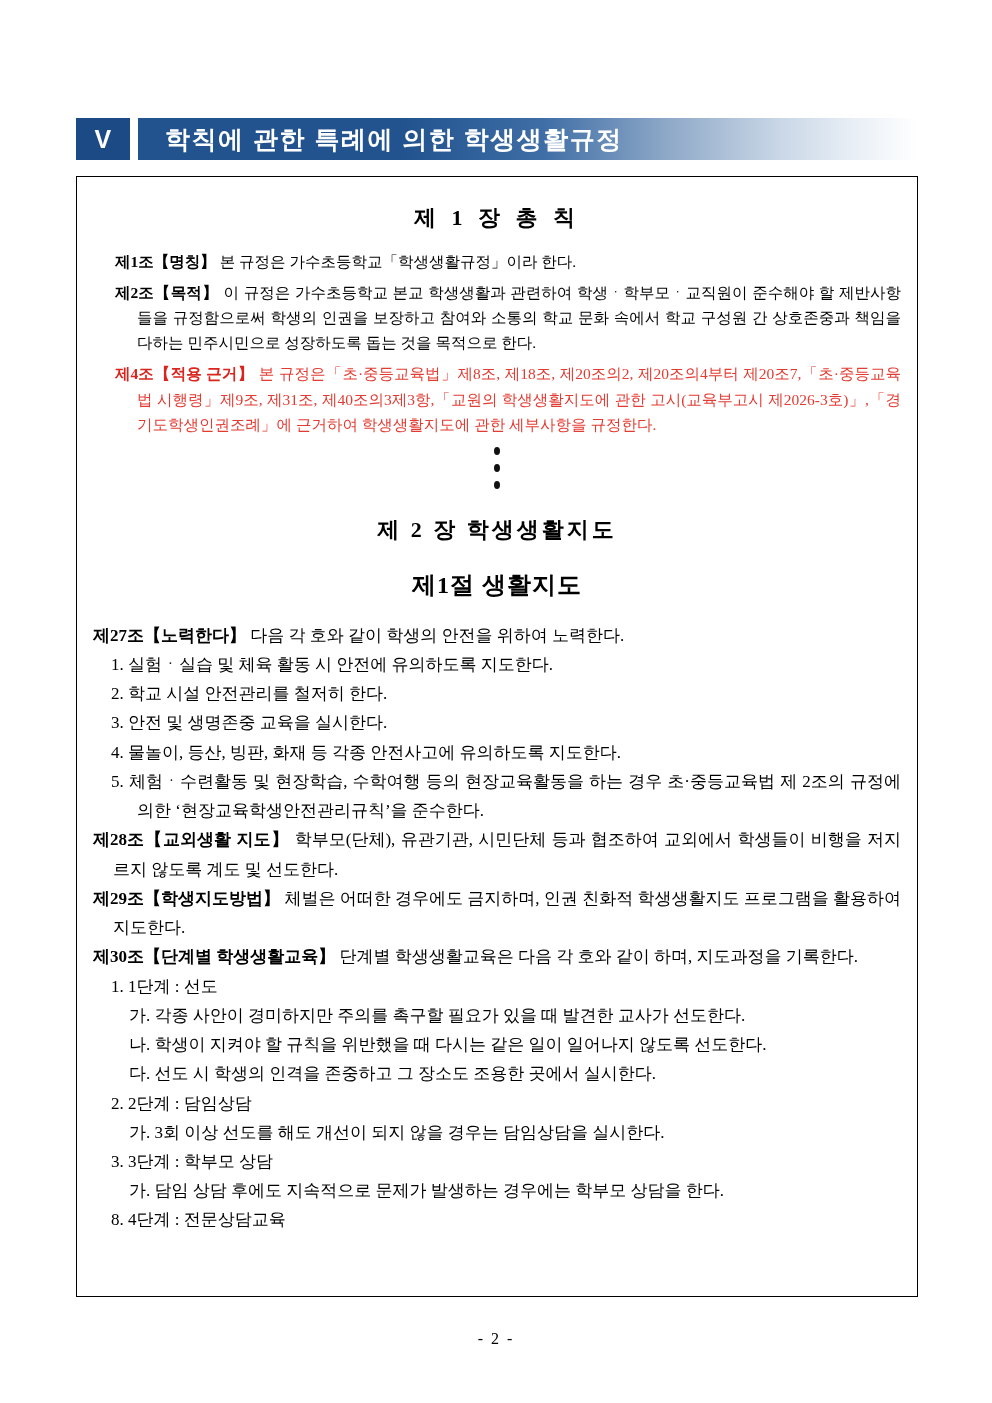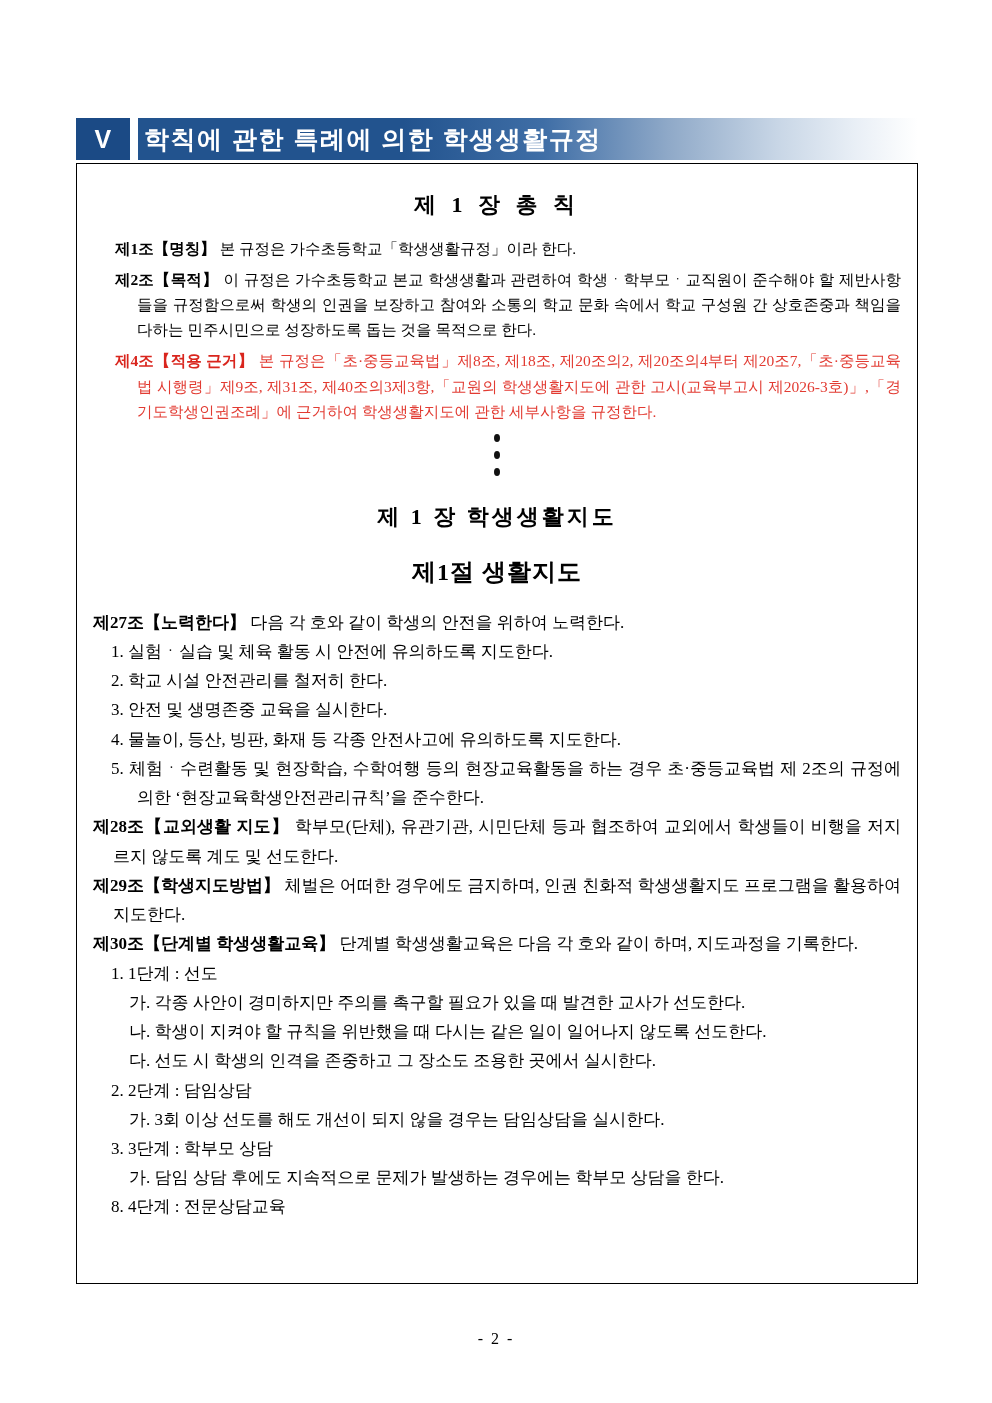--- a/index.html
+++ b/index.html
@@ -40,37 +40,37 @@
   }
   .banner-gap {
     width: 8px;
     background: #ffffff;
   }
   .banner-title {
     flex: 1;
     background: linear-gradient(to right, #22538e 0%, #22538e 34%, #3f6ea6 52%, #8fa9c8 68%, #c8d6e6 82%, #e9eff6 92%, #ffffff 100%);
     display: flex;
     align-items: center;
-    padding-left: 6px;
+    padding-left: 27px;
     box-sizing: border-box;
   }
   .banner-title span {
     color: #ffffff;
     font-family: "Liberation Sans", "DejaVu Sans", sans-serif;
     font-weight: bold;
     font-size: 25px;
     letter-spacing: 1.5px;
     white-space: nowrap;
   }
 
   
   .doc-box {
     position: absolute;
     left: 76px;
-    top: 163px;
+    top: 176px;
     width: 842px;
     height: 1121px;
     border: 1.5px solid #000000;
     box-sizing: border-box;
     padding: 14px 16px 10px 16px;
   }
 
   .chapter-title {
     text-align: center;
     font-size: 22px;
@@ -196,21 +196,21 @@
     </p>
 
   </div>
 
   <div class="dots">
     <span class="dot"></span>
     <span class="dot"></span>
     <span class="dot"></span>
   </div>
 
-  <div class="chapter3-title">제 1 장   학생생활지도</div>
+  <div class="chapter3-title">제 2 장   학생생활지도</div>
   <div class="section-title">제1절 생활지도</div>
 
   <div class="part3">
 
     <p class="p3-art">
       <span class="lbl">제27조【노력한다】</span><span> 다음 각 호와 같이 학생의 안전을 위하여 노력한다.</span>
     </p>
 
     <p class="p3-num">1. 실험ㆍ실습 및 체육 활동 시 안전에 유의하도록 지도한다.</p>
     <p class="p3-num">2. 학교 시설 안전관리를 철저히 한다.</p>

